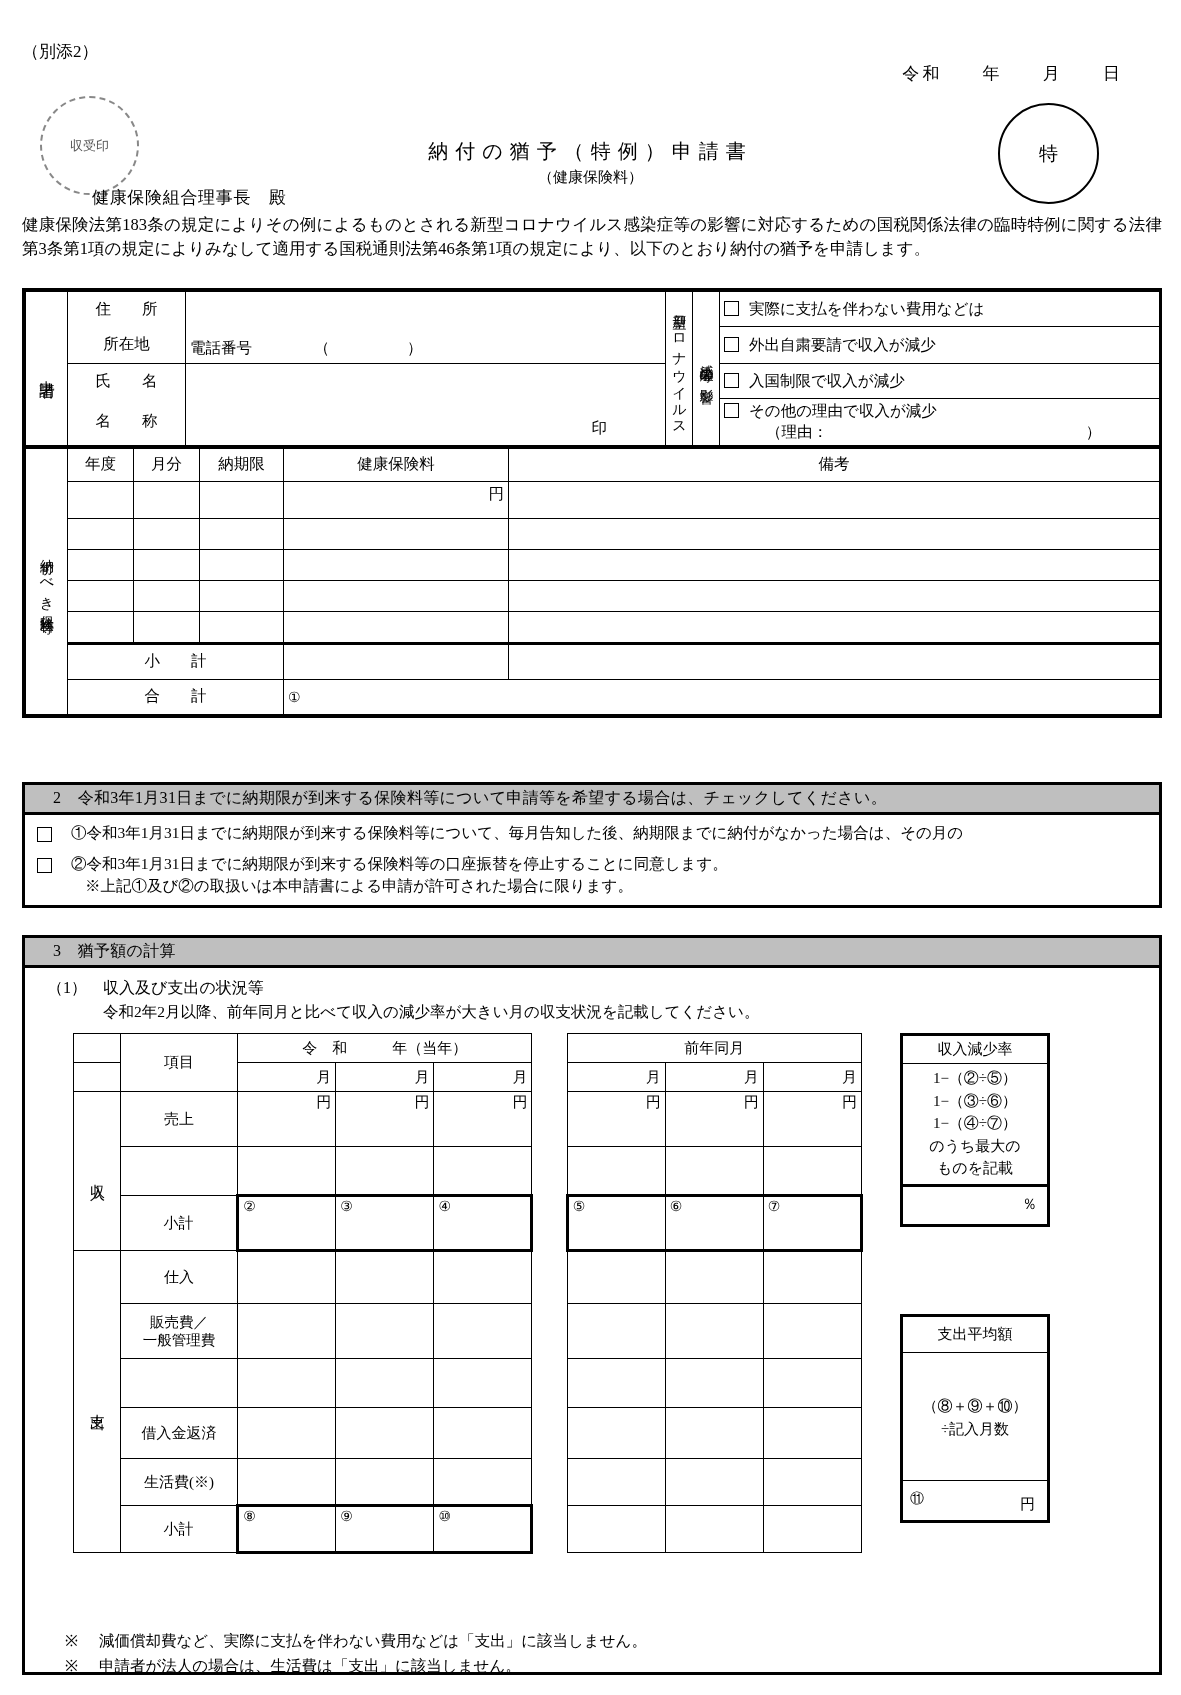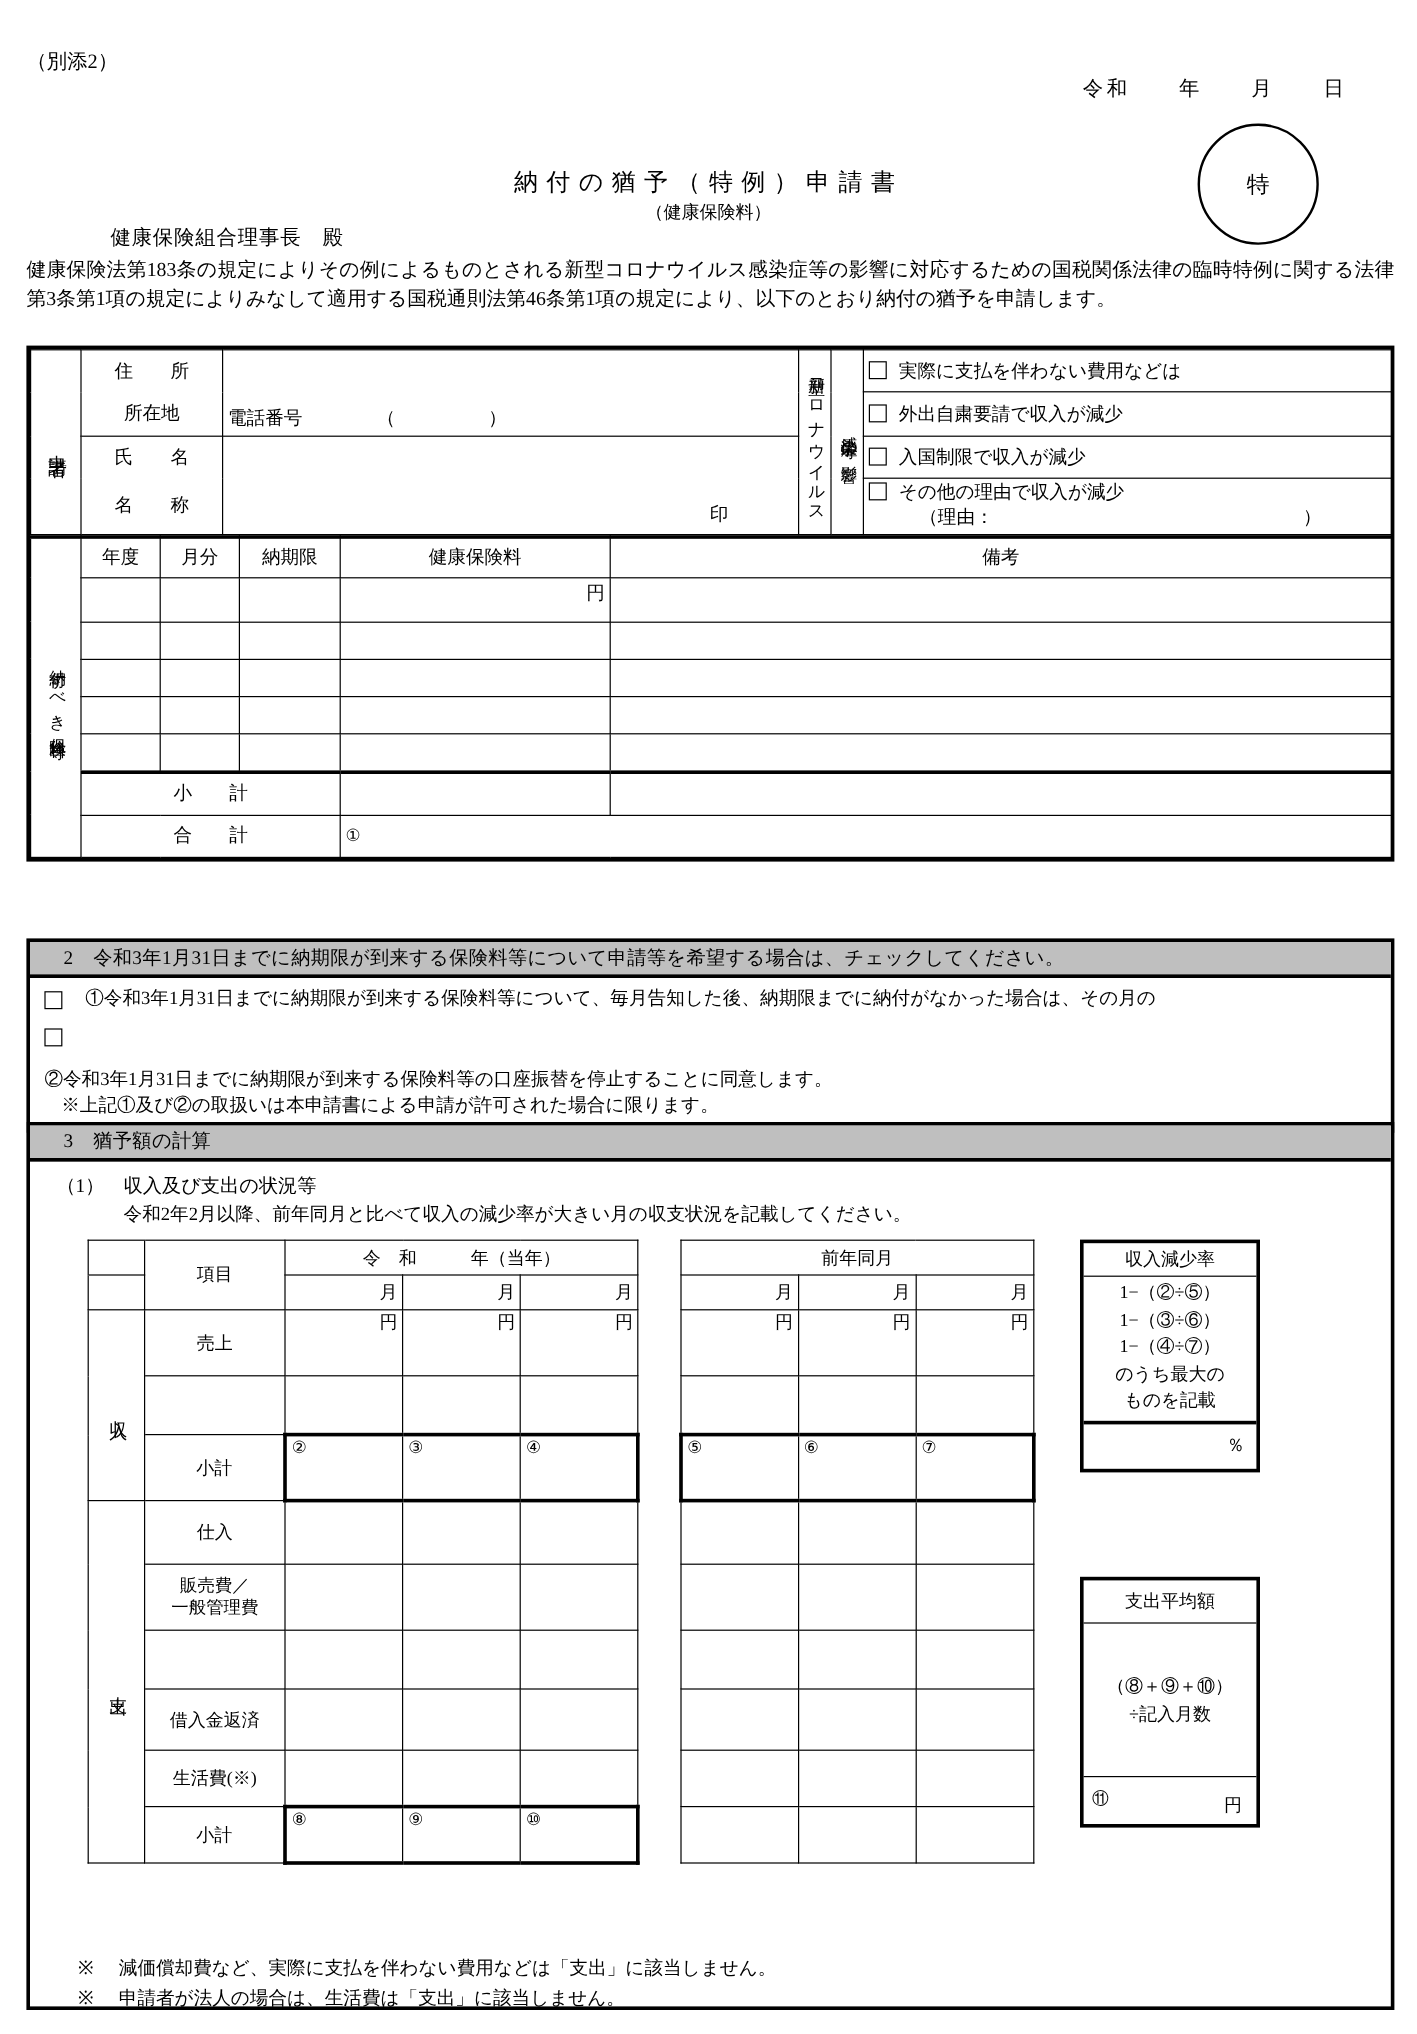--- a/index.html
+++ b/index.html
@@ -98,20 +98,23 @@
   .footnotes .fn{display:flex;}
   .footnotes .fn .mk{flex:0 0 34px;}
 </style>
 </head>
 <body>
 
 <div class="page">
 
   <div class="attach-no">（別添2）</div>
   <div class="date-line">令和　　年　　月　　日</div>
+  <div class="stamp-circle">
+    <span>収受印</span>
+  </div>
   <div class="toku-circle">
     <span>特</span>
   </div>
   <div class="form-title">納付の猶予（特例）申請書</div>
   <div class="form-subtitle">（健康保険料）</div>
   <div class="addressee">健康保険組合理事長　殿</div>
   <div class="legal-text">健康保険法第183条の規定によりその例によるものとされる新型コロナウイルス感染症等の影響に対応するための国税関係法律の臨時特例に関する法律第3条第1項の規定によりみなして適用する国税通則法第46条第1項の規定により、以下のとおり納付の猶予を申請します。</div>
 
   <div class="section" id="sec1">
 
@@ -254,21 +257,21 @@
 
   <div class="section" id="sec2">
     <div class="sec-head">2　令和3年1月31日までに納期限が到来する保険料等について申請等を希望する場合は、チェックしてください。</div>
     <div class="s2-body">
       <div class="s2-item">
         <div class="cbwrap"><span class="cb"></span></div>
         <div class="txt">
           <div>①令和3年1月31日までに納期限が到来する保険料等について、毎月告知した後、納期限までに納付がなかった場合は、その月の</div>
         </div>
       </div>
-      <div class="s2-item" style="padding-top:6px;flex-direction:column;">
+      <div class="s2-item" style="padding-top:6px;">
         <div class="cbwrap"><span class="cb"></span></div>
         <div class="txt">
           <div>②令和3年1月31日までに納期限が到来する保険料等の口座振替を停止することに同意します。</div>
           <div style="padding-left:14px;">※上記①及び②の取扱いは本申請書による申請が許可された場合に限ります。</div>
         </div>
       </div>
     </div>
   </div>
 
   <div class="section" id="sec3">

